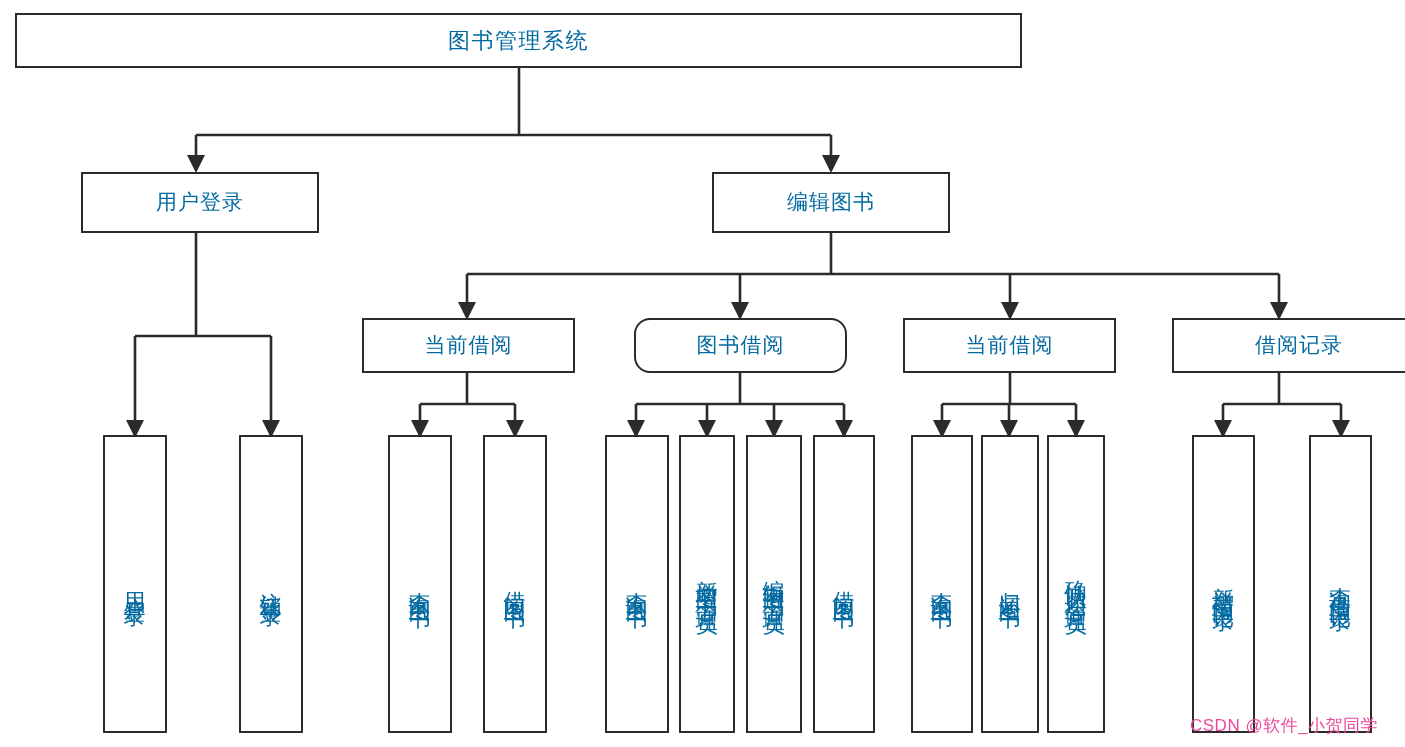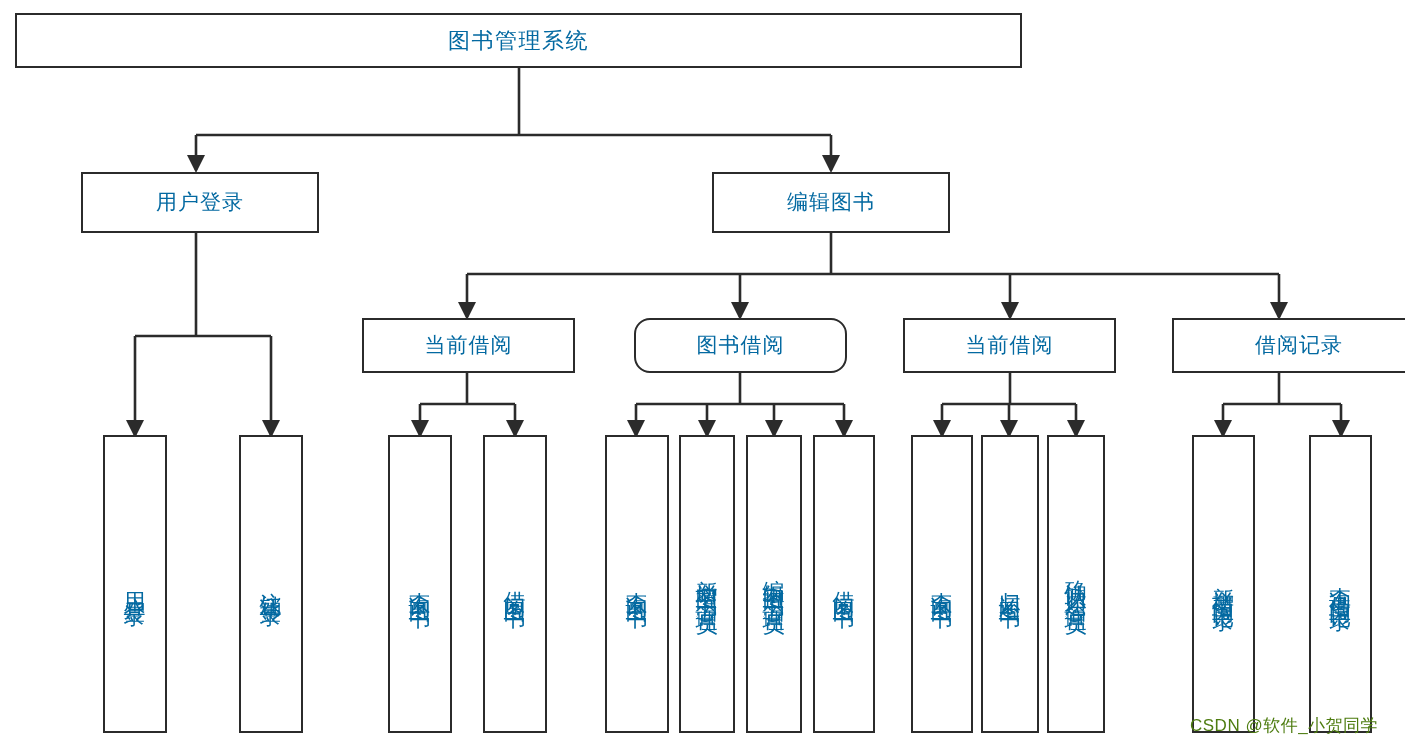--- a/index.html
+++ b/index.html
@@ -63,21 +63,21 @@
     line-height: 1.05;
     letter-spacing: 5px;
     white-space: normal;
     max-height: 100%;
   }
   .watermark {
     position: absolute;
     left: 1190px;
     top: 714px;
     font-size: 17px;
-    color: #4d7c0f;
+    color: #ec4899;
     letter-spacing: 0.5px;
     white-space: nowrap;
     z-index: 5;
     font-family: "Liberation Sans", "DejaVu Sans", sans-serif;
   }
 </style>
 </head>
 <body>
 
 <div id="stage">

